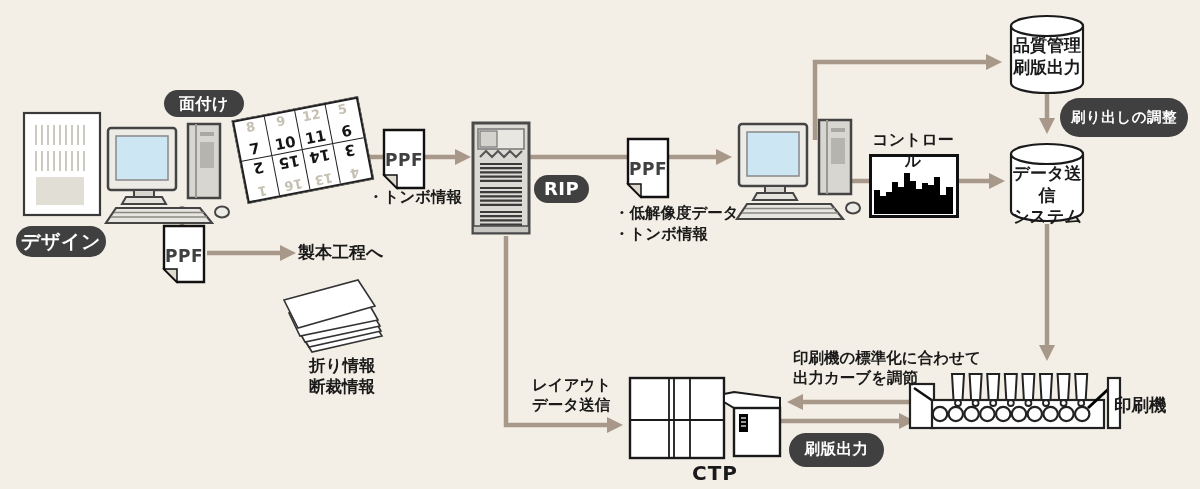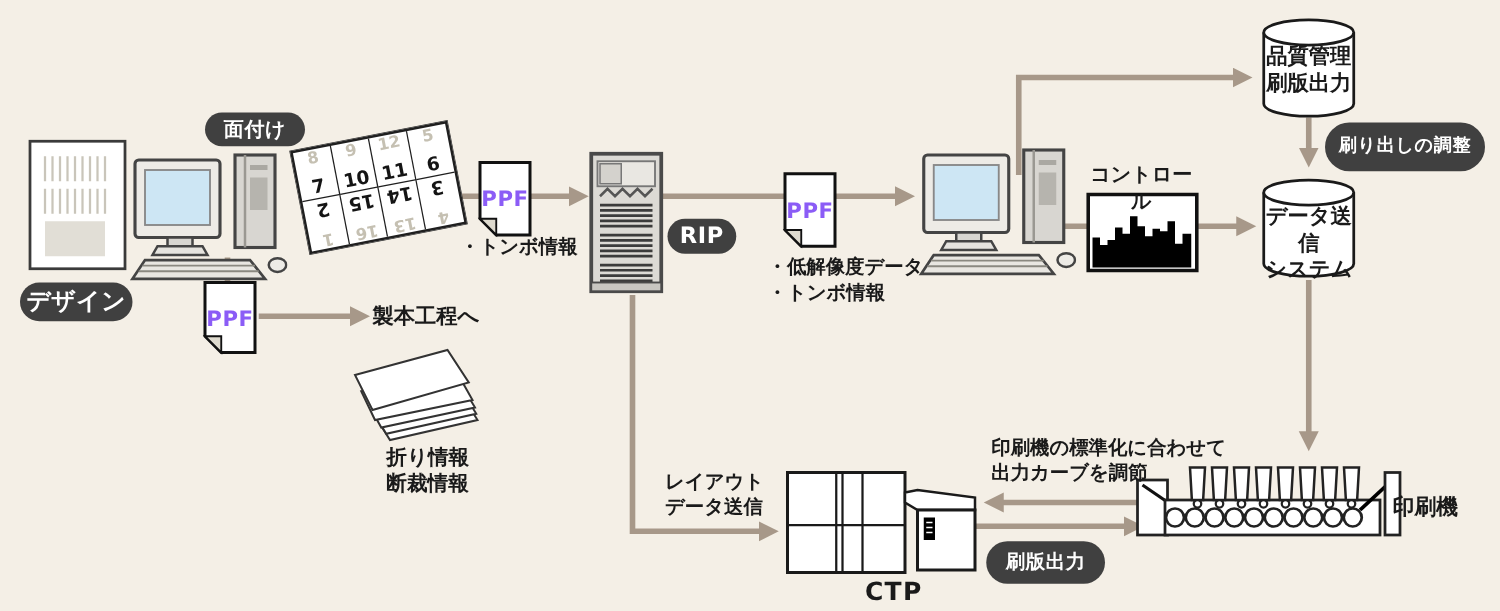--- a/index.html
+++ b/index.html
@@ -22,21 +22,21 @@
          display:flex;flex-direction:column;align-items:center;justify-content:space-between;
          padding:1px 0;overflow:hidden}
   .sheet .cell:nth-child(4n){border-right:none}
   .sheet .cell:nth-child(n+5){border-bottom:none}
   .num-b{font-size:15px;font-weight:700;color:#141414;line-height:1}
   .num-f{font-size:13px;font-weight:700;color:#c5c0b2;line-height:1}
   .flip{transform:rotate(180deg)}
   
   .ppf{position:absolute}
   .ppf span{position:absolute;left:0;top:22px;width:100%;text-align:center;
-            font-size:17px;font-weight:700;color:#8b5cf6;letter-spacing:.5px}
+            font-size:17px;font-weight:700;color:#404040;letter-spacing:.5px}
 </style>
 </head>
 <body>
 
 <div class="canvas">
 
   <svg class="abs" style="left:0;top:0" width="1200" height="489">
     <defs>
       <marker id="ah" markerUnits="userSpaceOnUse" markerWidth="17" markerHeight="17" refX="1" refY="8" orient="auto">
         <path d="M0,0 L16,8 L0,16 Z" fill="#a79889"></path>

